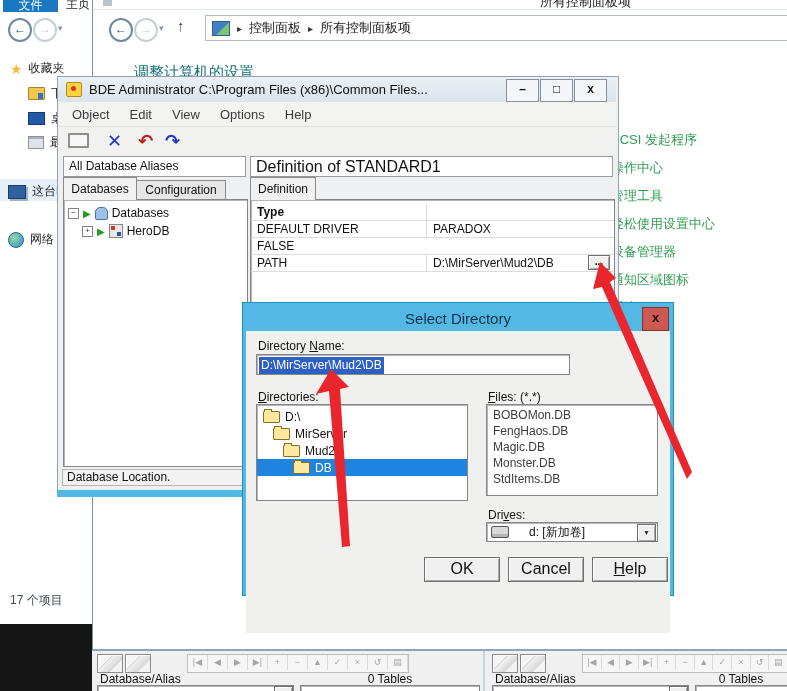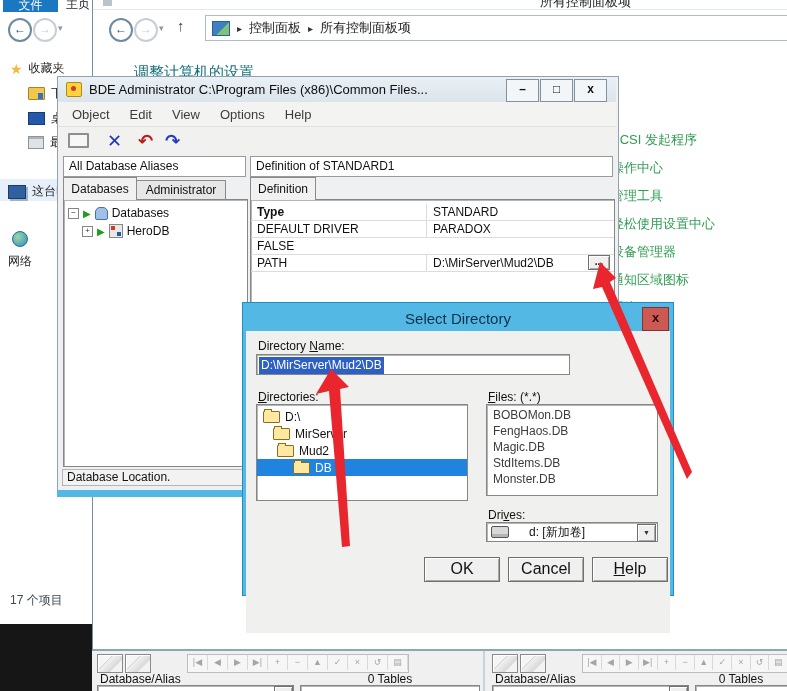--- a/index.html
+++ b/index.html
@@ -71,21 +71,21 @@
     <div class="abs sideitem" style="left:28px;top:134px;">
       <span style="display:inline-block;width:14px;height:11px;background:#dfe3e8;border:1px solid #8c949c;box-shadow:inset 0 2px 0 #aab2ba;"></span>
       <span class="txt">最近访问的位置</span>
     </div>
 
     <div class="abs" style="left:0;top:179px;width:88px;height:22px;background:#e7f0fa;"></div>
     <div class="abs sideitem" style="left:8px;top:183px;">
       <span style="display:inline-block;width:16px;height:12px;background:#30609f;border:1px solid #1c3c68;box-shadow:2px 2px 0 #9fb3c8;"></span>
       <span class="txt">这台电脑</span>
     </div>
-    <div class="abs sideitem" style="left:8px;top:231px;flex-direction:column;">
+    <div class="abs sideitem" style="left:8px;top:231px;">
       <span style="display:inline-block;width:14px;height:14px;border-radius:50%;background:radial-gradient(circle at 35% 35%,#9fd6a8,#2d8fbf);border:1px solid #1f6e93;"></span>
       <span class="txt">网络</span>
     </div>
 
     <div class="abs txt" style="left:10px;top:592px;font-size:12px;color:#3f4a55;">17 个项目</div>
   </div>
   <div class="abs" style="left:0;top:624px;width:92px;height:67px;background:#161616;"></div>
 
   <div class="abs" style="left:92px;top:0;width:695px;height:649px;background:#fff;border-left:1px solid #7d8f9e;border-bottom:1px solid #8fa4b8;">
     <div class="abs txt" style="left:447px;top:-7px;font-size:13px;color:#222;">所有控制面板项</div>
@@ -193,27 +193,27 @@
 
     <div class="abs" style="left:0;top:50px;width:558px;height:27px;background:#f1f1f0;display:flex;align-items:center;">
       <span style="margin-left:10px;width:17px;height:11px;border:2px solid #8f8f8f;border-radius:1px;background:#f7f7f7;display:inline-block;"></span>
       <span style="margin-left:18px;font-size:18px;font-weight:bold;color:#2438c8;line-height:18px;">✕</span>
       <span style="margin-left:16px;font-size:18px;font-weight:bold;color:#c01818;line-height:18px;">↶</span>
       <span style="margin-left:12px;font-size:18px;font-weight:bold;color:#2438c8;line-height:18px;">↷</span>
     </div>
 
     <div class="abs" style="left:5px;top:79px;width:183px;height:21px;background:#fff;border:1px solid #9a9a9a;font-size:12px;color:#111;line-height:19px;padding-left:5px;box-sizing:border-box;">
       <span class="txt">All Database Aliases</span></div>
-    <div class="abs" style="left:192px;top:79px;width:363px;height:21px;background:#fff;border:1px solid #9a9a9a;font-size:12px;color:#111;line-height:19px;padding-left:5px;box-sizing:border-box;">
+    <div class="abs" style="left:192px;top:79px;width:363px;height:21px;background:#fff;border:1px solid #9a9a9a;font-size:16px;color:#111;line-height:19px;padding-left:5px;box-sizing:border-box;">
       <span class="txt">Definition of STANDARD1</span></div>
 
     <div class="bde-tab" style="left:5px;top:100px;width:72px;height:22px;background:#f1f1f1;line-height:22px;z-index:2;">
       <span>Databases</span></div>
     <div class="bde-tab" style="left:78px;top:103px;width:88px;height:19px;background:#e6e6e6;line-height:19px;">
-      <span>Administrator</span></div>
+      <span>Configuration</span></div>
     <div class="bde-tab" style="left:192px;top:100px;width:64px;height:22px;background:#f1f1f1;line-height:22px;z-index:2;">
       <span>Definition</span></div>
 
     <div class="abs sk" style="left:5px;top:122px;width:183px;height:266px;">
       <div class="abs" style="left:4px;top:6px;display:flex;align-items:center;gap:4px;font-size:12px;color:#111;">
         <span style="width:9px;height:9px;border:1px solid #848484;font-size:8px;line-height:7px;text-align:center;color:#333;background:#fff;">−</span>
         <span style="color:#1e9e1e;font-size:10px;">▶</span>
         <span style="width:11px;height:11px;background:#9fc1e8;border:1px solid #4a6fa5;border-radius:5px 5px 2px 2px;display:inline-block;"></span>
         <span class="txt">Databases</span>
       </div>
@@ -225,21 +225,20 @@
           <i style="position:absolute;right:1px;bottom:1px;width:4px;height:4px;background:#2458a8;"></i>
           </span>
         <span class="txt">HeroDB</span>
       </div>
     </div>
 
     <div class="abs sk" style="left:192px;top:122px;width:363px;height:266px;">
       <div style="margin-top:4px;">
         <div class="gridrow">
           <span class="gc1 txt" style="font-weight:bold;">Type</span>
-          <span class="gc2 txt">STANDARD</span>
         </div>
         <div class="gridrow">
           <span class="gc1 txt">DEFAULT DRIVER</span>
           <span class="gc2 txt">PARADOX</span>
         </div>
         <div class="gridrow">
           <span class="gc2 txt">FALSE</span>
         </div>
         <div class="gridrow">
           <span class="gc1 txt">PATH</span>
@@ -279,36 +278,36 @@
 
       <div class="abs sk" style="left:10px;top:73px;width:212px;height:97px;padding-top:3px;box-sizing:border-box;">
         <div class="dirrow" style="padding-left:6px;">
           <span class="folder"></span>
           <span class="txt">D:\</span>
           </div>
         <div class="dirrow" style="padding-left:16px;">
           <span class="folder"></span>
           <span class="txt">MirServer</span>
           </div>
-        <div class="dirrow" style="padding-left:20px;">
+        <div class="dirrow" style="padding-left:26px;">
           <span class="folder"></span>
           <span class="txt">Mud2</span>
           </div>
         <div class="dirrow" style="padding-left:36px;background:#1f83e0;color:#fff;">
           <span class="folder"></span>
           <span class="txt">DB</span>
           </div>
       </div>
 
       <div class="abs sk" style="left:240px;top:73px;width:172px;height:92px;font-size:12px;color:#3c3c3c;padding:2px 0 0 6px;box-sizing:border-box;line-height:16px;">
         <div class="txt">BOBOMon.DB</div>
         <div class="txt">FengHaos.DB</div>
         <div class="txt">Magic.DB</div>
+        <div class="txt">Monster.DB</div>
         <div class="txt">StdItems.DB</div>
-        <div class="txt">Monster.DB</div>
       </div>
 
       <div class="abs dlg-lbl txt" style="left:242px;top:177px;">
         <span>Dri</span><span class="u">v</span><span>es:</span>
       </div>
       <div class="abs sk" style="left:240px;top:191px;width:172px;height:20px;display:flex;align-items:center;gap:20px;box-sizing:border-box;">
         <span style="margin-left:4px;width:16px;height:10px;background:#d8d8d8;border:1px solid #555;border-radius:2px;box-shadow:inset 0 -3px 0 #b5b5b5;display:inline-block;"></span>
         <span class="txt" style="font-size:12px;color:#111;">d: [新加卷]</span>
         <span class="abs rb" style="right:1px;top:1px;width:17px;height:16px;font-size:7px;text-align:center;line-height:16px;color:#333;">▼</span>
       </div>

